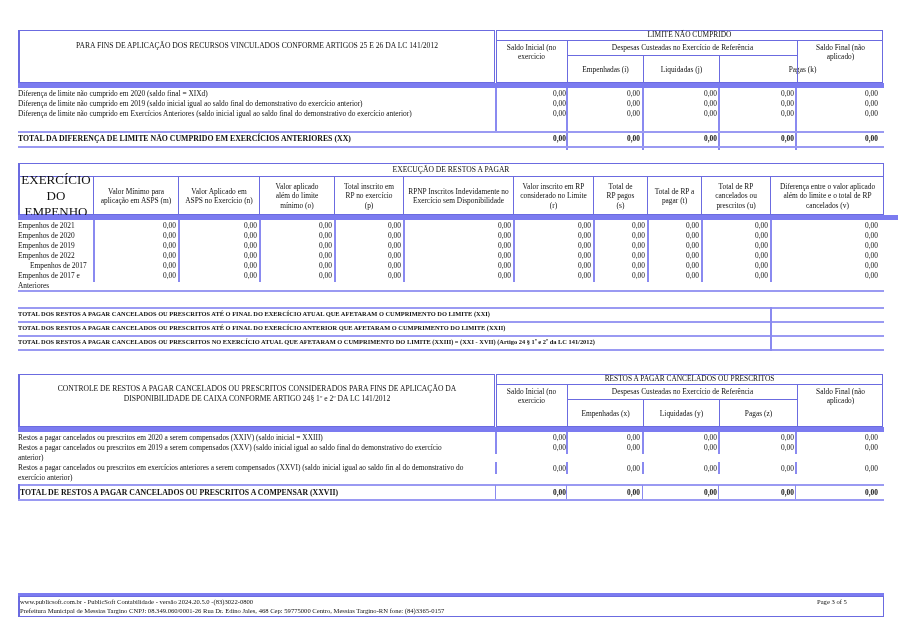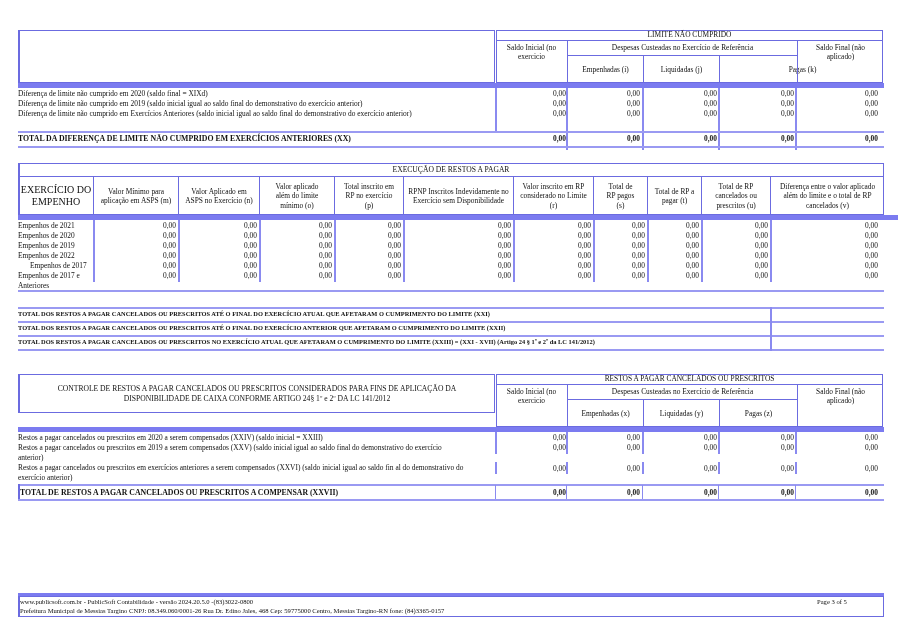--- a/index.html
+++ b/index.html
@@ -16,20 +16,21 @@
   .num { position: absolute; text-align: right; }
   .lbl { position: absolute; line-height: 1.3; }
 </style>
 </head>
 <body>
 
 <div>
 
   <div class="abs b" style="left:18px;top:30px;width:477px;height:53px;border-left:2px solid #6b6be0;">
     <div class="c" style="margin-top:10px;line-height:1.35;font-size:7.6px;">
+      <div>PARA FINS DE APLICAÇÃO DOS RECURSOS VINCULADOS CONFORME ARTIGOS 25 E 26 DA LC 141/2012</div>
     </div>
   </div>
   <div class="abs b" style="left:496px;top:30px;width:387px;height:53px;"></div>
   <div class="cell" style="left:496px;top:30px;width:387px;height:11px;border-bottom:1px solid #6b6be0;">LIMITE NÃO CUMPRIDO</div>
   <div class="cell" style="left:496px;top:41px;width:72px;height:42px;align-items:flex-start;padding-top:2px;border-right:1px solid #6b6be0;">Saldo Inicial (no exercicio</div>
   <div class="cell" style="left:568px;top:41px;width:229px;height:15px;border-bottom:1px solid #6b6be0;">Despesas Custeadas no Exercício de Referência</div>
   <div class="cell" style="left:568px;top:56px;width:76px;height:27px;border-right:1px solid #6b6be0;">Empenhadas (i)</div>
   <div class="cell" style="left:644px;top:56px;width:76px;height:27px;border-right:1px solid #6b6be0;">Liquidadas (j)</div>
   <div class="cell" style="left:764px;top:56px;width:77px;height:27px;">Pagas (k)</div>
   <div class="cell" style="left:797px;top:41px;width:86px;height:42px;align-items:flex-start;padding-top:2px;border-left:1px solid #6b6be0;padding-left:10px;padding-right:10px;">Saldo Final (não aplicado)</div>
@@ -71,21 +72,21 @@
   <div class="num bold" style="left:645px;top:134px;width:72px;">0,00</div>
   <div class="num bold" style="left:720px;top:134px;width:74px;">0,00</div>
   <div class="num bold" style="left:800px;top:134px;width:78px;">0,00</div>
   <div class="abs hl" style="left:18px;top:146px;width:866px;"></div>
 </div>
 
 <div>
   <div class="abs b" style="left:18px;top:163px;width:866px;height:52px;border-left:2px solid #6b6be0;"></div>
   <div class="cell" style="left:18px;top:163px;width:866px;height:14px;border-bottom:1px solid #6b6be0;font-size:7.6px;">EXECUÇÃO DE RESTOS A PAGAR</div>
 
-  <div class="cell" style="left:19px;top:177px;width:75px;height:38px;border-right:1px solid #6b6be0;font-size:10px;">EXERCÍCIO DO EMPENHO</div>
+  <div class="cell" style="left:19px;top:177px;width:75px;height:38px;border-right:1px solid #6b6be0;font-size:13px;">EXERCÍCIO DO EMPENHO</div>
   <div class="cell" style="left:94px;top:177px;width:85px;height:38px;border-right:1px solid #6b6be0;padding:0 6px;">Valor Mínimo para aplicação em ASPS (m)</div>
   <div class="cell" style="left:179px;top:177px;width:81px;height:38px;border-right:1px solid #6b6be0;padding:0 6px;">Valor Aplicado em ASPS no Exercício (n)</div>
   <div class="cell" style="left:260px;top:177px;width:75px;height:38px;border-right:1px solid #6b6be0;padding:0 10px;">Valor aplicado além do limite mínimo (o)</div>
   <div class="cell" style="left:335px;top:177px;width:69px;height:38px;border-right:1px solid #6b6be0;padding:0 8px;">Total inscrito em RP no exercício (p)</div>
   <div class="cell" style="left:404px;top:177px;width:110px;height:38px;border-right:1px solid #6b6be0;padding:0 4px;">RPNP Inscritos Indevidamente no Exercício sem Disponibilidade</div>
   <div class="cell" style="left:514px;top:177px;width:80px;height:38px;border-right:1px solid #6b6be0;padding:0 6px;">Valor inscrito em RP considerado no Limite (r)</div>
   <div class="cell" style="left:594px;top:177px;width:54px;height:38px;border-right:1px solid #6b6be0;padding:0 10px;">Total de RP pagos (s)</div>
   <div class="cell" style="left:648px;top:177px;width:54px;height:38px;border-right:1px solid #6b6be0;padding:0 6px;">Total de RP a pagar (t)</div>
   <div class="cell" style="left:702px;top:177px;width:69px;height:38px;border-right:1px solid #6b6be0;padding:0 12px;">Total de RP cancelados ou prescritos (u)</div>
   <div class="cell" style="left:771px;top:177px;width:113px;height:38px;padding:0 6px;">Diferença entre o valor aplicado além do limite e o total de RP cancelados (v)</div>
@@ -179,21 +180,21 @@
   <div class="lbl bold" style="left:18px;top:310px;width:750px;font-size:6.4px;">TOTAL DOS RESTOS A PAGAR CANCELADOS OU PRESCRITOS ATÉ O FINAL DO EXERCÍCIO ATUAL QUE AFETARAM O CUMPRIMENTO DO LIMITE (XXI)</div>
   <div class="abs hl" style="left:18px;top:321px;width:866px;"></div>
   <div class="lbl bold" style="left:18px;top:324px;width:750px;font-size:6.4px;">TOTAL DOS RESTOS A PAGAR CANCELADOS OU PRESCRITOS ATÉ O FINAL DO EXERCÍCIO ANTERIOR QUE AFETARAM O CUMPRIMENTO DO LIMITE (XXII)</div>
   <div class="abs hl" style="left:18px;top:335px;width:866px;"></div>
   <div class="lbl bold" style="left:18px;top:338px;width:750px;font-size:6.4px;">TOTAL DOS RESTOS A PAGAR CANCELADOS OU PRESCRITOS NO EXERCÍCIO ATUAL QUE AFETARAM O CUMPRIMENTO DO LIMITE (XXIII) = (XXI - XVII) (Artigo 24 § 1º e 2º da LC 141/2012)</div>
   <div class="abs hl" style="left:18px;top:349px;width:866px;"></div>
   <div class="abs vl" style="left:770px;top:307px;height:44px;"></div>
 </div>
 
 <div>
-  <div class="abs b" style="left:18px;top:374px;width:477px;height:39px;border-left:2px solid #6b6be0;">
+  <div class="abs b" style="left:18px;top:374px;width:477px;height:53px;border-left:2px solid #6b6be0;">
     <div class="c" style="margin-top:9px;line-height:1.35;font-size:7.6px;padding:0 6px;">
       <div>CONTROLE DE RESTOS A PAGAR CANCELADOS OU PRESCRITOS CONSIDERADOS PARA FINS DE APLICAÇÃO DA</div>
       <div>DISPONIBILIDADE DE CAIXA CONFORME ARTIGO 24§ 1º e 2º DA LC 141/2012</div>
     </div>
   </div>
   <div class="abs b" style="left:496px;top:374px;width:387px;height:53px;"></div>
   <div class="cell" style="left:496px;top:374px;width:387px;height:11px;border-bottom:1px solid #6b6be0;">RESTOS A PAGAR CANCELADOS OU PRESCRITOS</div>
   <div class="cell" style="left:496px;top:385px;width:72px;height:42px;align-items:flex-start;padding-top:2px;border-right:1px solid #6b6be0;">Saldo Inicial (no exercicio</div>
   <div class="cell" style="left:568px;top:385px;width:229px;height:15px;border-bottom:1px solid #6b6be0;">Despesas Custeadas no Exercício de Referência</div>
   <div class="cell" style="left:568px;top:400px;width:76px;height:27px;border-right:1px solid #6b6be0;">Empenhadas (x)</div>

